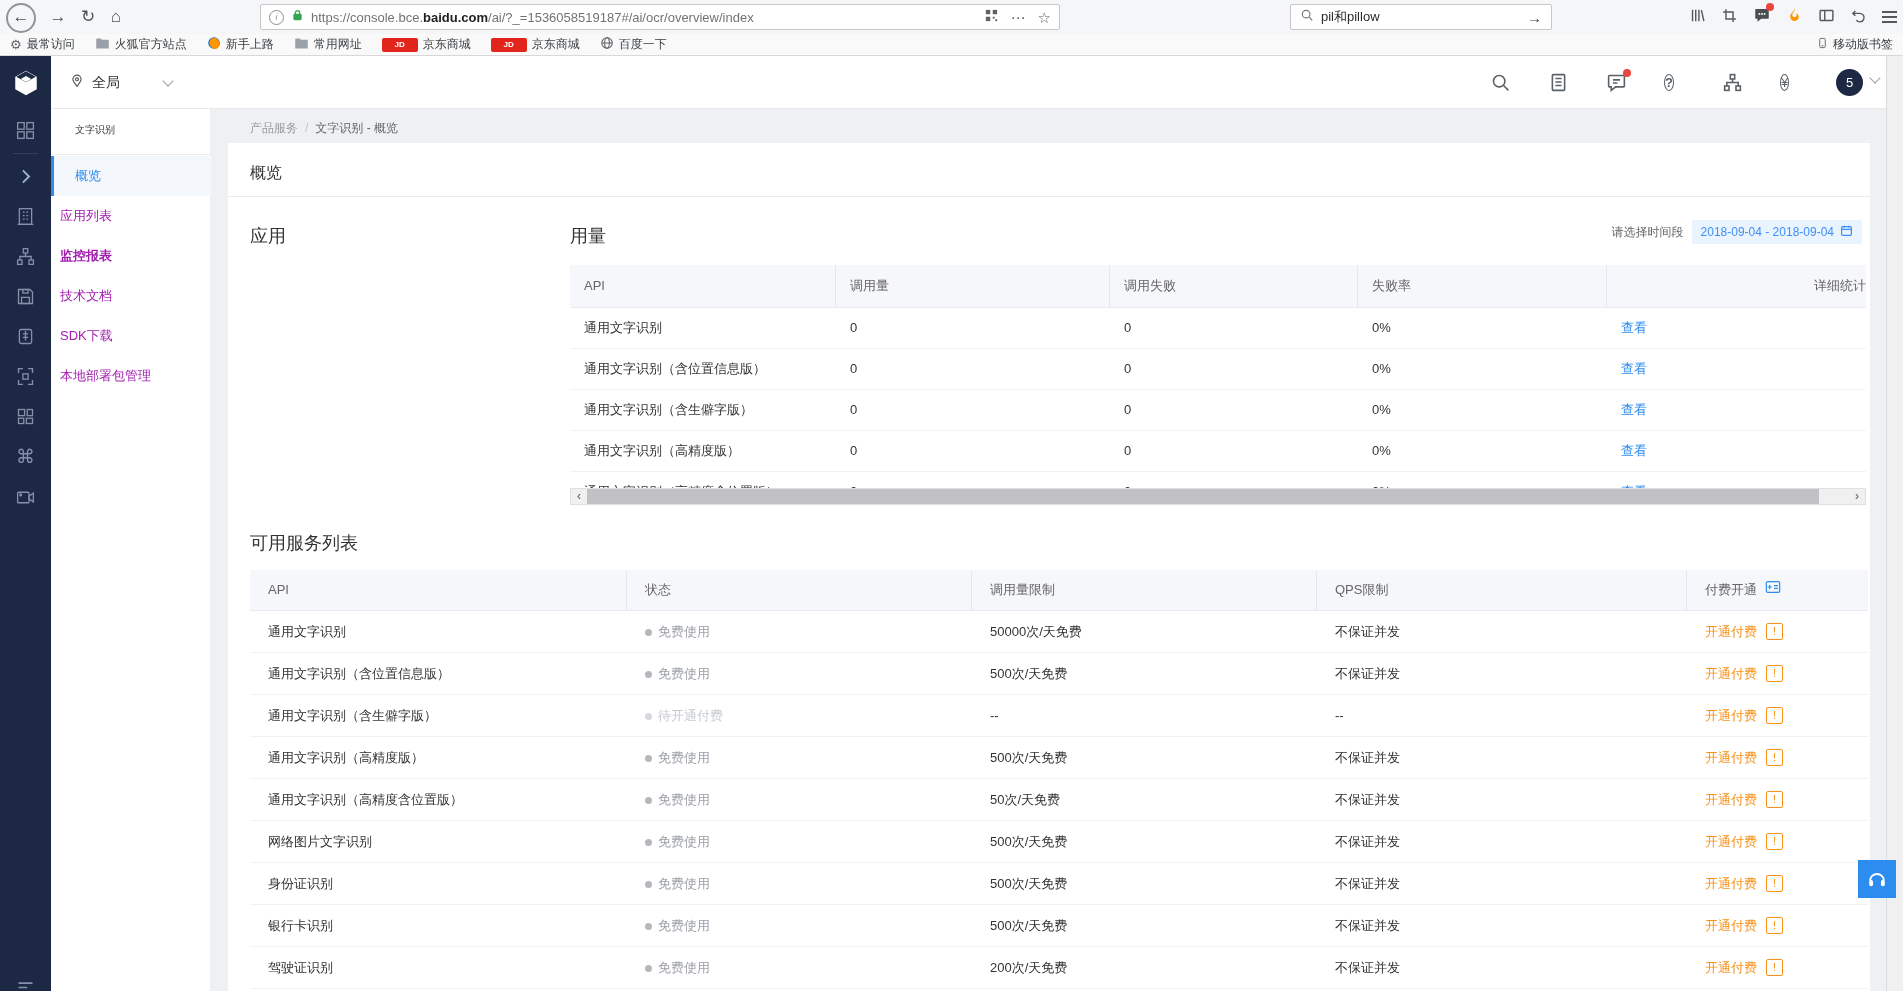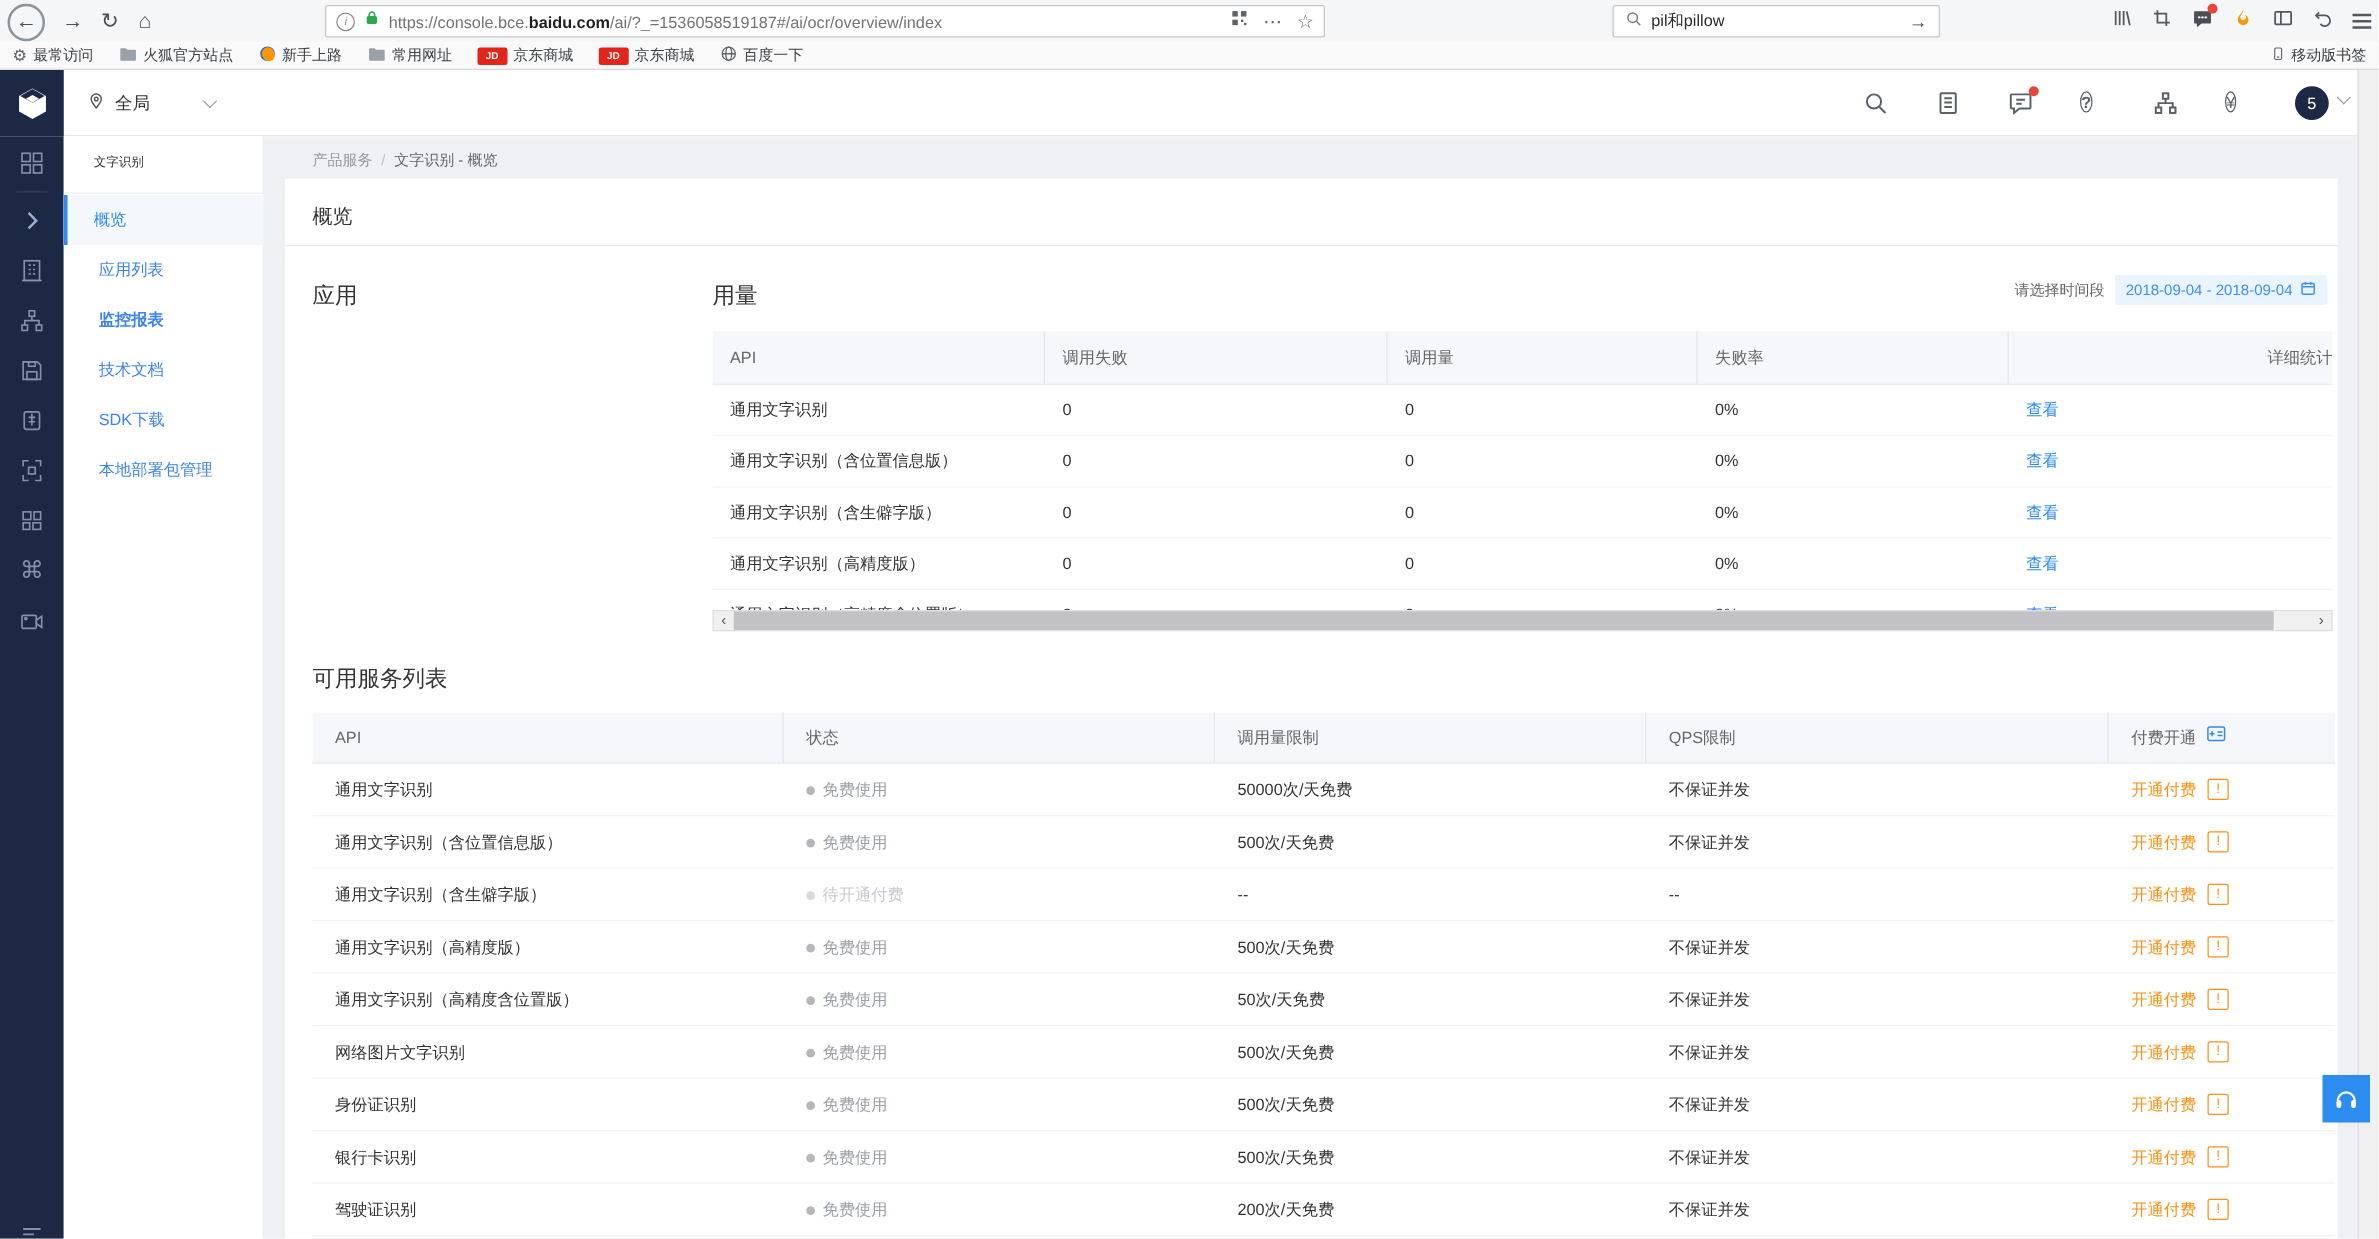--- a/index.html
+++ b/index.html
@@ -23,21 +23,21 @@
   .searchbar .q{font-size:13px;color:#2b2b2b;margin-left:7px;}
   .searchbar .go{margin-left:auto;color:#3c4043;font-size:15px;cursor:pointer;}
   .tools{position:absolute;right:6px;top:0;height:34px;display:flex;align-items:center;gap:15px;}
   .bars{width:15px;height:2px;background:#55585e;box-shadow:0 5px 0 #55585e,0 -5px 0 #55585e;cursor:pointer;}
   .badge{position:absolute;top:-3px;right:-3px;width:8px;height:8px;border-radius:50%;background:#e8453c;}
 
   
   .bookbar{position:absolute;left:0;top:34px;width:1903px;height:22px;background:#f9f9fa;border-bottom:1px solid #d8d8da;display:flex;align-items:center;box-sizing:border-box;padding:0 10px;gap:20px;font-size:12px;color:#3c4043;}
   .bm{display:flex;align-items:center;gap:5px;cursor:pointer;white-space:nowrap;}
   .bm-right{margin-left:auto;}
-  .jdicon{width:24px;height:14px;background:#e1251b;border-radius:2px;color:#fff;font-size:8px;font-weight:700;line-height:14px;text-align:center;}
+  .jdicon{width:36px;height:14px;background:#e1251b;border-radius:2px;color:#fff;font-size:8px;font-weight:700;line-height:14px;text-align:center;}
 
   
   .appheader{position:absolute;left:0;top:56px;width:1886px;height:53px;background:#fff;border-bottom:1px solid #e8e8e8;box-sizing:border-box;}
   .logo{position:absolute;left:0;top:0;width:51px;height:53px;background:#1c2844;display:flex;align-items:center;justify-content:center;cursor:pointer;}
   .region{position:absolute;left:70px;top:0;height:53px;display:flex;align-items:center;gap:8px;font-size:14px;color:#333;cursor:pointer;text-align:center;}
   .chev{width:7px;height:7px;border-right:1.5px solid #9aa0a6;border-bottom:1.5px solid #9aa0a6;transform:rotate(45deg);display:inline-block;margin-top:-4px;}
   .region .chev{margin-left:36px;}
   .hicon{position:absolute;top:16px;width:22px;height:22px;cursor:pointer;}
   .circleicon{box-sizing:border-box;width:20px;height:20px;border:1.6px solid #596066;border-radius:50%;color:#596066;font-size:13px;font-weight:700;line-height:17px;text-align:center;}
   .avatar{position:absolute;left:1836px;top:13px;width:27px;height:27px;border-radius:50%;background:#1c2844;color:#fff;font-size:13px;line-height:27px;text-align:center;cursor:pointer;}
@@ -46,21 +46,21 @@
   
   .rail{position:absolute;left:0;top:109px;width:51px;height:882px;background:#1c2844;}
   .ricon{position:absolute;left:15px;width:21px;height:21px;cursor:pointer;}
   .rail .divider{position:absolute;left:13px;top:44px;width:25px;height:1px;background:#33415f;}
   .cmdglyph{color:#8590ab;font-size:19px;line-height:21px;text-align:center;display:block;}
 
   
   .subnav{position:absolute;left:51px;top:109px;width:160px;height:882px;background:#fff;border-right:1px solid #ebedf0;box-sizing:border-box;}
   .subnav-title{position:absolute;left:24px;top:14px;font-size:10px;color:#333;}
   .subnav-div{position:absolute;left:0;top:45px;width:160px;height:1px;background:#ebedf0;}
-  .mitem{position:absolute;left:0;width:160px;height:40px;line-height:40px;padding-left:28px;font-size:13px;color:#3b82f6;cursor:pointer;box-sizing:border-box;}
+  .mitem{position:absolute;left:0;width:160px;height:40px;line-height:40px;padding-left:9px;font-size:13px;color:#a21caf;cursor:pointer;box-sizing:border-box;}
   .mitem.active{background:#f4f7fb;color:#2d8cf0;border-left:3px solid #2d8cf0;padding-left:21px;}
   .m0{top:47px;}.m1{top:87px;}.m2{top:127px;font-weight:bold;}.m3{top:167px;}.m4{top:207px;}.m5{top:247px;}
 
   
   .content{position:absolute;left:211px;top:109px;width:1675px;height:882px;background:#eef0f4;}
   .breadcrumb{position:absolute;left:39px;top:11px;font-size:12px;color:#999;}
   .breadcrumb .sep{margin:0 7px;color:#c2c2c2;}
   .breadcrumb .cur{color:#666;}
   .card{position:absolute;left:17px;top:34px;width:1642px;height:848px;background:#fff;}
   .page-title{position:absolute;left:22px;top:20px;font-size:16px;color:#333;}
@@ -353,22 +353,22 @@
                 <rect x="3" y="5" width="18" height="16" rx="2"></rect>
                 <path d="M3 10h18M8 3v4M16 3v4"></path>
               </svg></span>
         </span>
       </div>
 
 
       <div class="usagetbl">
         <div class="uthead">
           <span>API</span>
+          <span>调用量</span>
           <span>调用失败</span>
-          <span>调用量</span>
           <span>失败率</span>
           <span>详细统计</span>
         </div>
         <div>
 
             <div class="utrow">
               <span class="cell">通用文字识别</span>
               <span class="cell">0</span>
               <span class="cell">0</span>
               <span class="cell">0%</span>

